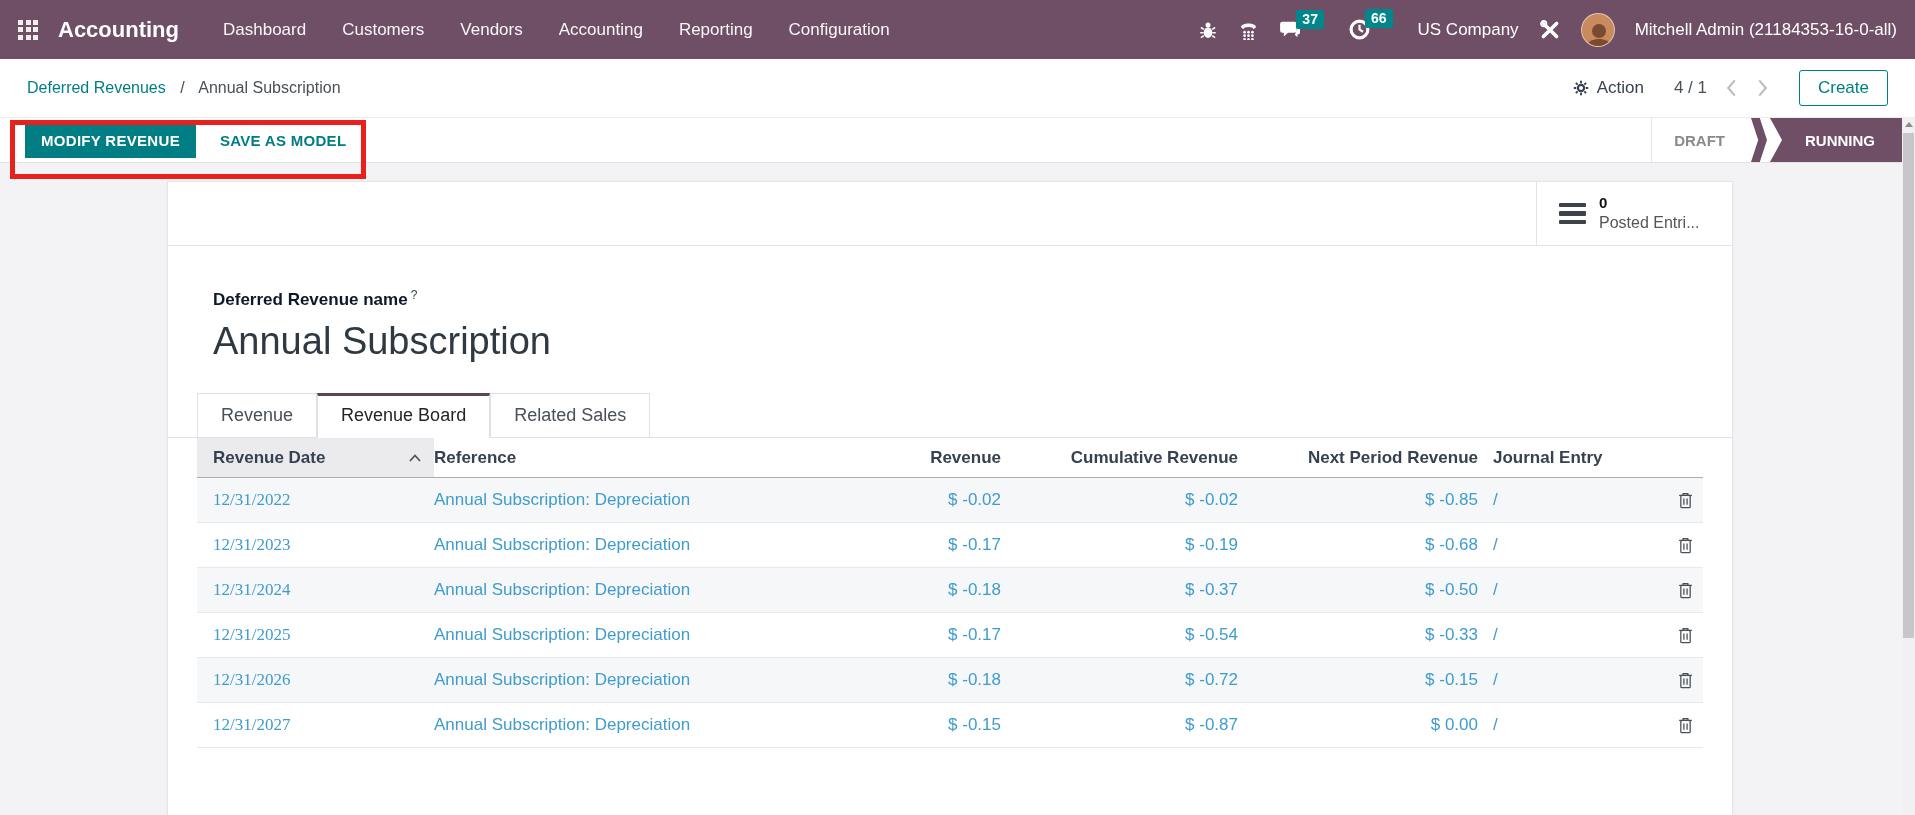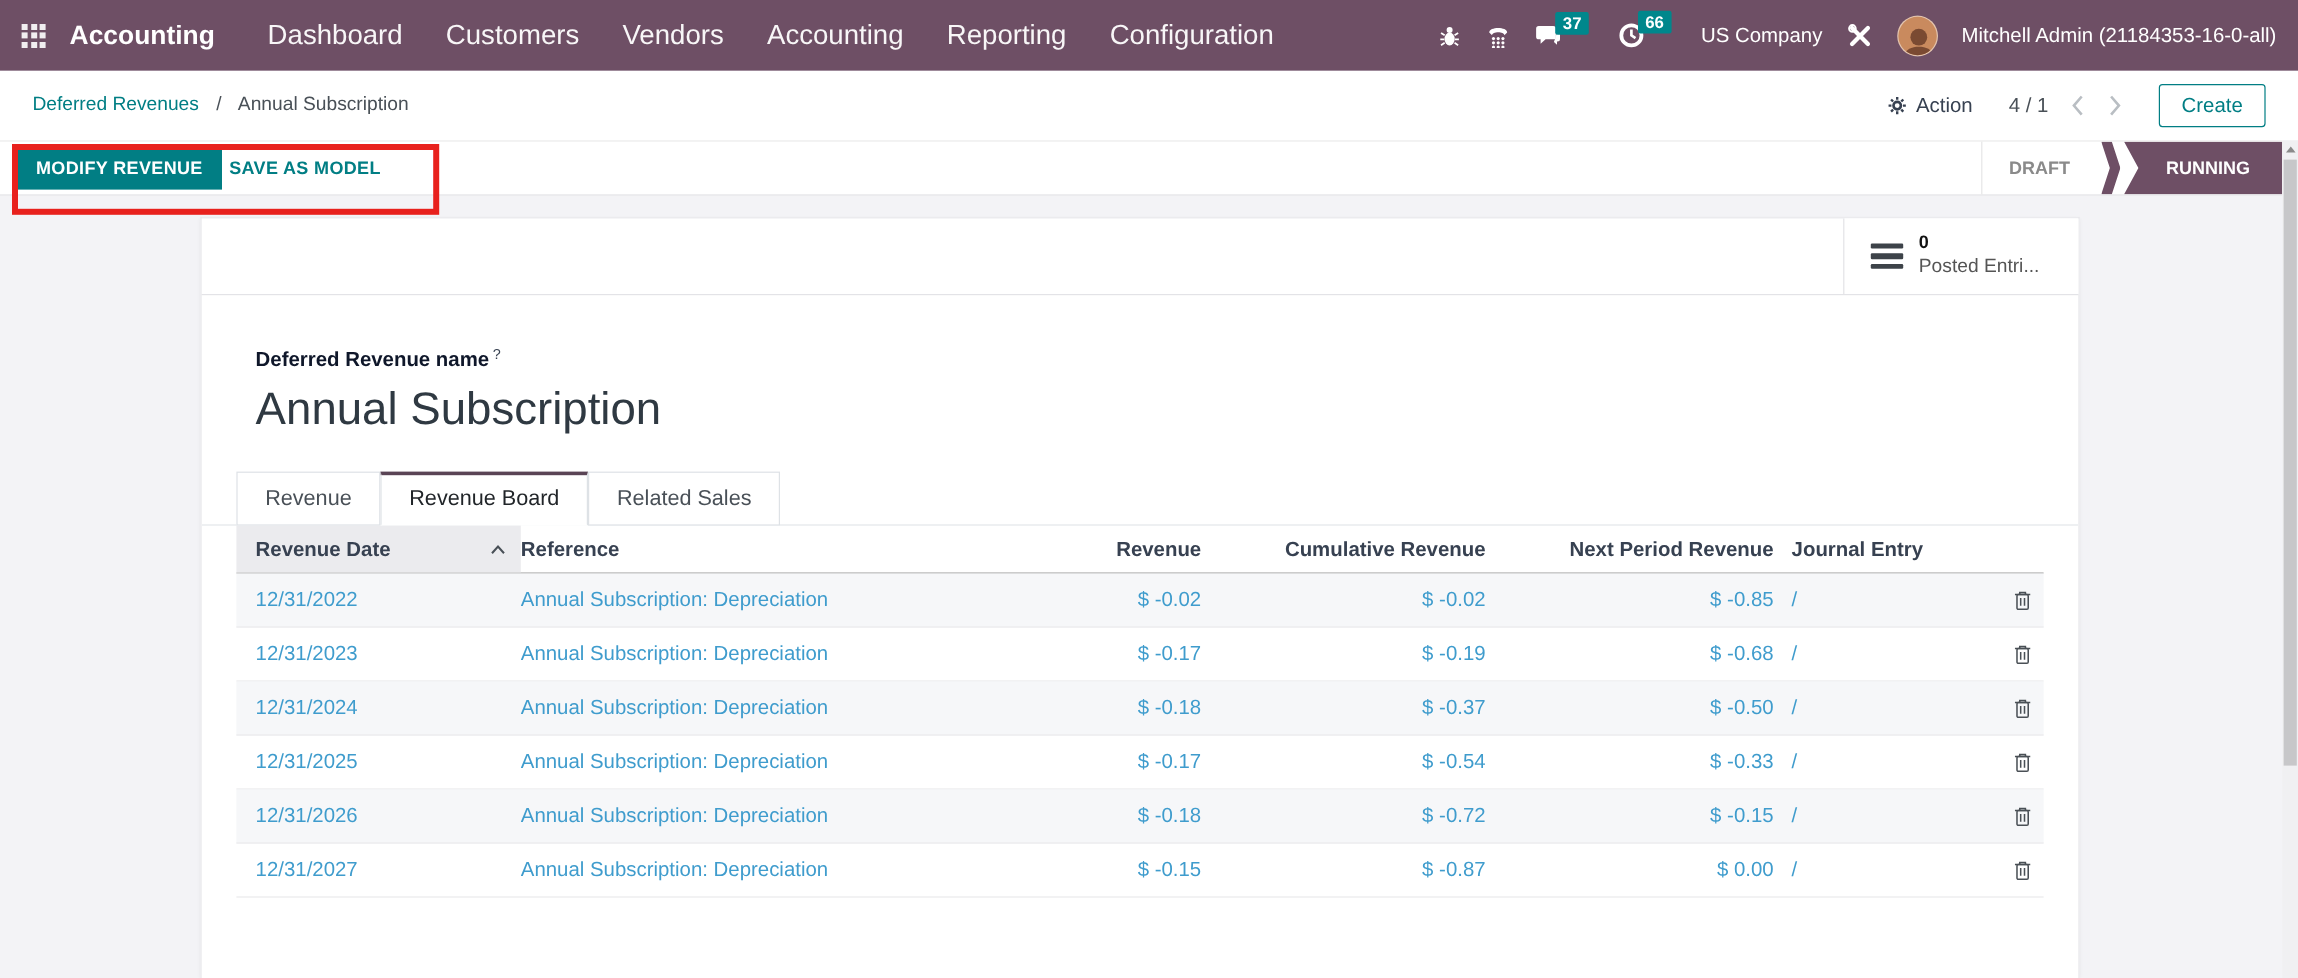--- a/index.html
+++ b/index.html
@@ -10,21 +10,21 @@
   }
 
   
   .topnav {
     position:absolute; top:0; left:0; right:0; height:59px;
     background:#6e4f65; display:flex; align-items:center; padding:0 18px; color:#fff;
   }
   .apps-grid { display:grid; grid-template-columns:repeat(3,5px); grid-gap:2.5px; margin-right:20px; cursor:pointer; }
   .apps-grid i { width:5px; height:5px; background:rgba(255,255,255,.9); display:block; }
   .brand { font-size:22px; font-weight:700; margin-right:44px; cursor:pointer; }
-  .nav-items { display:flex; gap:36px; font-size:23px; }
+  .nav-items { display:flex; gap:36px; font-size:17px; }
   .nav-item { cursor:pointer; color:rgba(255,255,255,.95); white-space:nowrap; }
   .nav-right { margin-left:auto; display:flex; align-items:center; gap:20px; font-size:17px; }
   .icon-btn { display:flex; align-items:flex-start; cursor:pointer; }
   .badge {
     background:#00878c; color:#fff; font-size:14px; font-weight:700;
     padding:2px 6px; border-radius:2px; position:relative; top:-10px; left:-5px; line-height:1.1;
   }
   .company-name, .user-name { white-space:nowrap; cursor:pointer; }
   .avatar {
     width:34px; height:34px; border-radius:50%; overflow:hidden; display:inline-block;
@@ -50,21 +50,21 @@
     font-family:Liberation Sans, sans-serif; font-size:17px; color:#017e84; background:#fff;
     border:1px solid #017e84; border-radius:3px; padding:7px 18px; cursor:pointer;
   }
 
   
   .statusbar {
     position:absolute; top:117px; left:0; right:13px; height:46px; background:#fff;
     border-top:1px solid #ececec; border-bottom:1px solid #e2e2e4;
     display:flex; align-items:center;
   }
-  .sb-left { display:flex; align-items:center; padding-left:14px; }
+  .sb-left { display:flex; align-items:center; gap:18px; padding-left:25px; }
   .btn-primary {
     font-family:inherit; background:#017e84; color:#fff; border:none;
     font-size:15px; font-weight:700; padding:9px 16px; letter-spacing:.3px; cursor:pointer;
   }
   .btn-link {
     font-family:inherit; background:none; border:none; color:#017e84;
     font-size:15px; font-weight:700; letter-spacing:.3px; cursor:pointer;
   }
   .statusbar-status { margin-left:auto; height:100%; display:flex; align-items:stretch; border-left:1px solid #e5e5e7; }
   .state-draft { display:flex; align-items:center; padding:0 22px; color:#8a8a8a; font-size:15px; font-weight:600; cursor:pointer; }
@@ -124,21 +124,21 @@
     align-items:center;
   }
   .thead { height:40px; border-bottom:1px solid #ababab; font-size:17px; font-weight:700; color:#374151; }
   .th { height:100%; display:flex; align-items:center; cursor:pointer; }
   .th-date { background:#ebebee; padding-left:16px; justify-content:space-between; padding-right:12px; }
   .th-right { justify-content:flex-end; padding-right:10px; }
   .th-journal { padding-left:5px; }
   .tbody .trow { height:45px; border-bottom:1px solid #e9e9ec; font-size:17px; color:#3f9ccd; cursor:pointer; }
   .tbody .trow:nth-child(odd) { background:#f6f7f9; }
   .c { overflow:hidden; white-space:nowrap; }
-  .c.date { padding-left:16px; }
+  .c.date { padding-left:16px;font-family:Liberation Serif, serif; }
   .c.num { text-align:right; padding-right:10px; }
   .c.jrn { padding-left:5px; }
   .c.trash { display:flex; justify-content:flex-end; padding-right:10px; }
   .trash-btn { cursor:pointer; display:flex; align-items:center; }
 
   
   .scrollbar { position:absolute; top:117px; right:0; width:13px; bottom:0; background:#f0f0f2; }
   .scroll-up { height:15px; display:flex; align-items:center; justify-content:center; cursor:pointer; }
   .scroll-up .tri { width:0; height:0; border-left:4px solid transparent; border-right:4px solid transparent; border-bottom:5px solid #8a8a8a; }
   .scroll-thumb { position:absolute; top:16px; left:1px; right:1px; height:505px; background:#c7c7c9; cursor:pointer; }

